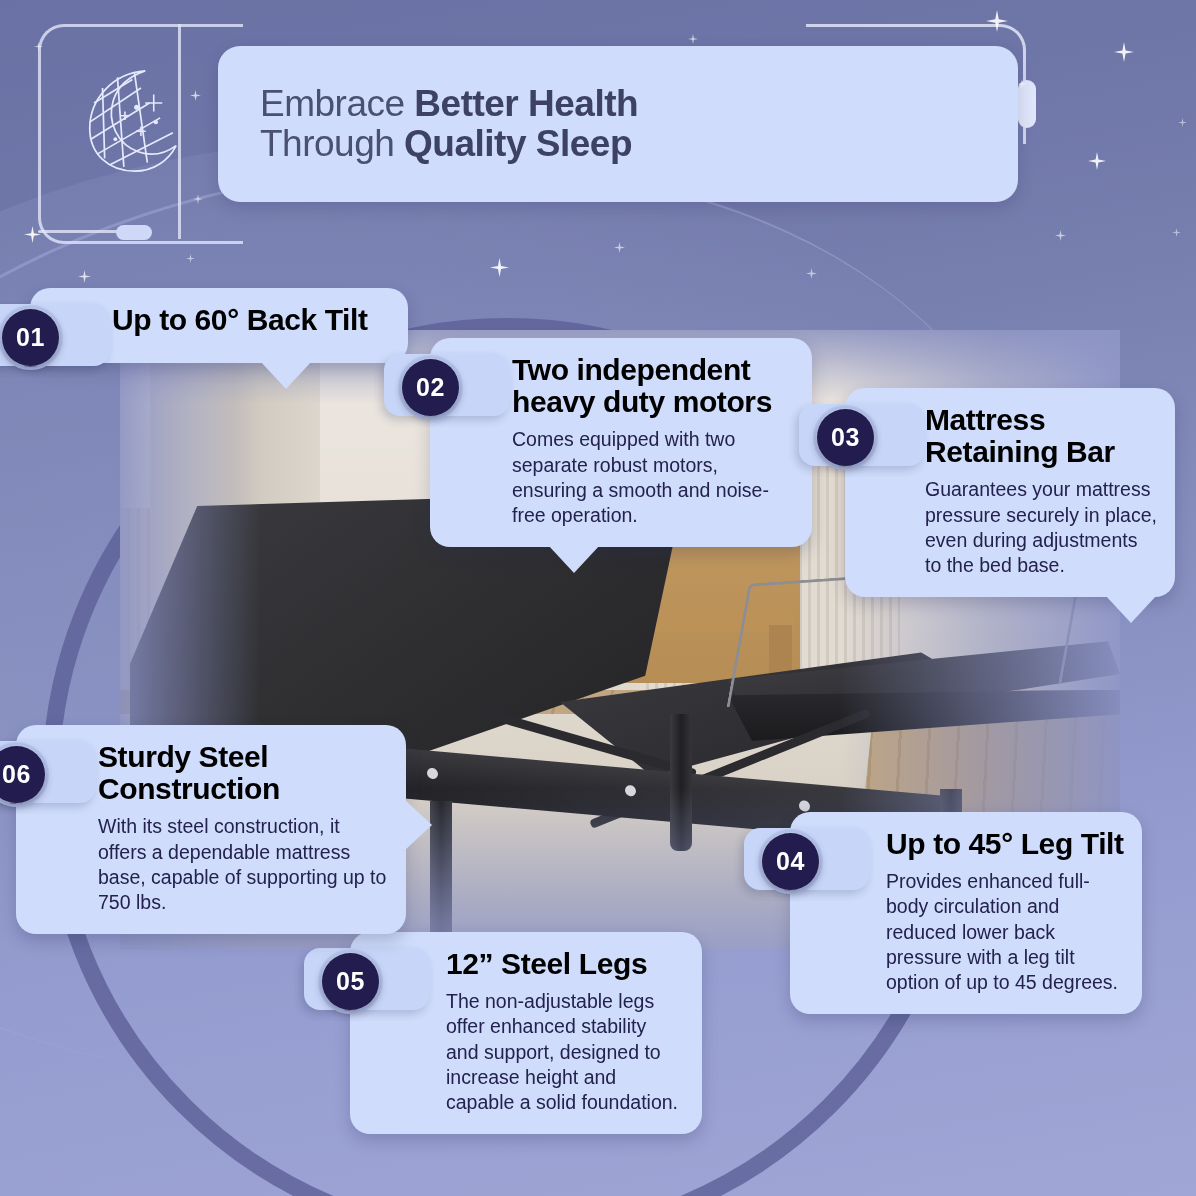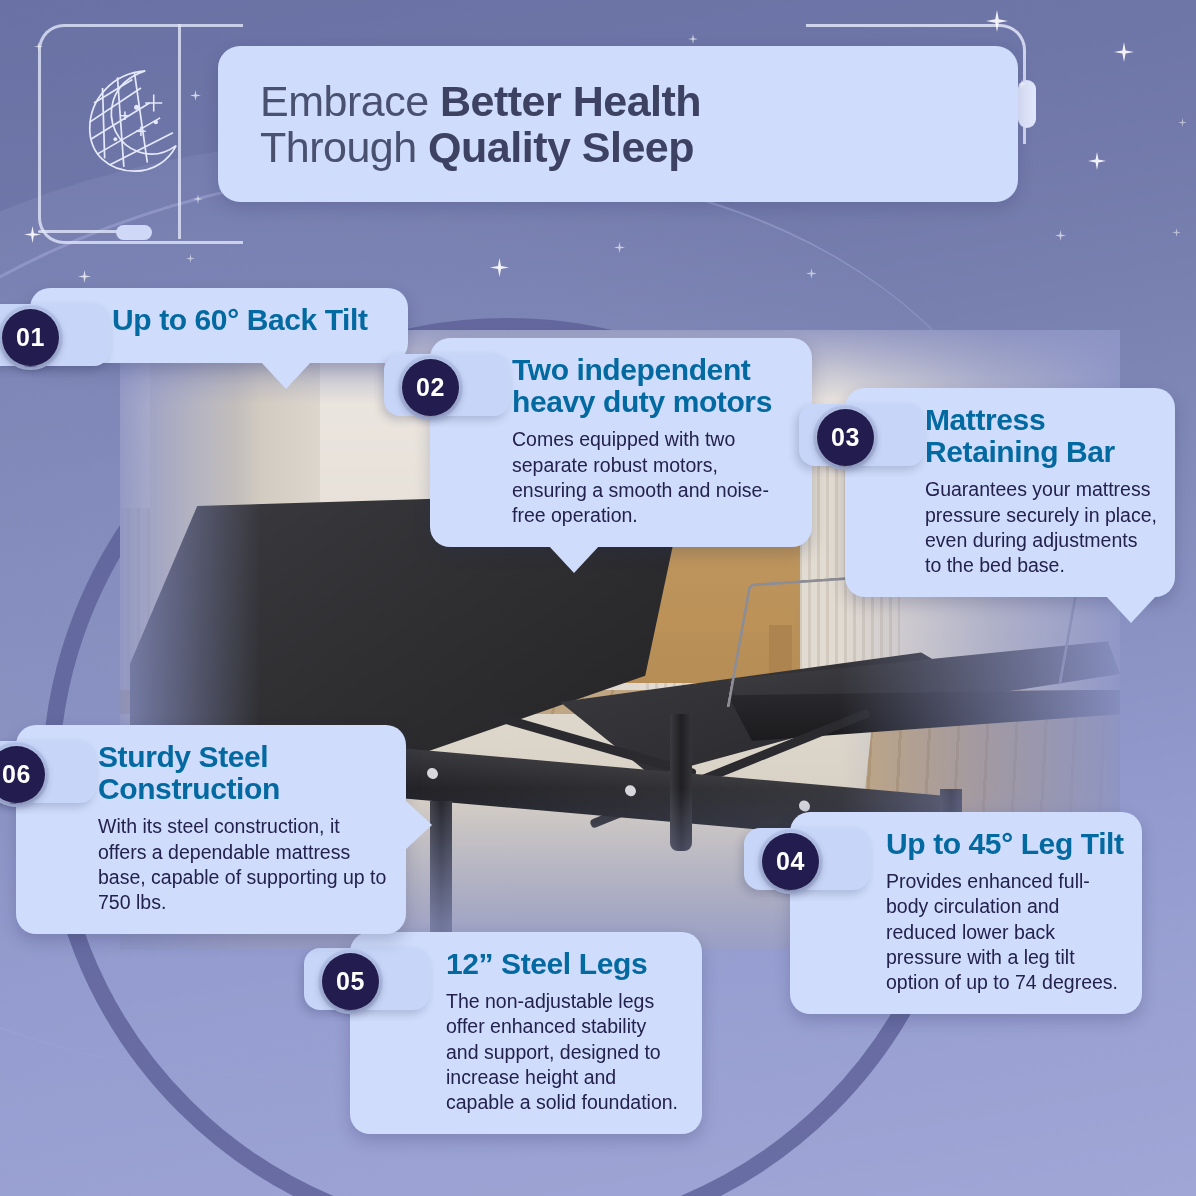--- a/index.html
+++ b/index.html
@@ -237,21 +237,21 @@
     position: absolute;
     left: 218px; top: 46px;
     width: 800px; height: 156px;
     background: #cfdcfb;
     border-radius: 22px;
     box-shadow: 0 6px 16px rgba(40,45,90,0.18);
     display: flex; align-items: center;
     padding-left: 42px;
   }
   #title-card h1 {
-    font-size: 43px;
+    font-size: 37px;
     line-height: 1.08;
     color: #4a5070;
     font-weight: 400;
     letter-spacing: -0.5px;
   }
   #title-card h1 b { color: #3d4262; font-weight: 700; }
 
   
   .card {
     position: absolute;
@@ -282,21 +282,21 @@
   }
   .card .badge-ring {
     position:absolute; left:-32px; top:17px;
     width:65px; height:65px; border-radius:50%;
     border: 3px solid #b9c8ef;
     z-index: 2;
   }
   .card h2 {
     position: relative; z-index: 1;
     font-size: 30px; line-height: 1.07;
-    color: #0369a1; font-weight: 700;
+    color: #000000; font-weight: 700;
     letter-spacing: -0.4px;
     margin-bottom: 9px;
   }
   .card p {
     font-size: 19.5px; line-height: 1.30;
     color: #23214d; font-weight: 400;
   }
   .card .tail {
     position: absolute;
     width: 0; height: 0;
@@ -447,21 +447,21 @@
     <h2>Mattress Retaining Bar</h2>
     <p>Guarantees your mattress pressure securely in place, even during adjustments to the bed base.</p>
     <div class="tail tail-down"></div>
   </div>
 
   <div class="card" id="card-04">
     <div class="badge-tab"></div>
     <div class="badge-ring"></div>
     <div class="badge">04</div>
     <h2>Up to 45° Leg Tilt</h2>
-    <p>Provides enhanced full-body circulation and reduced lower back pressure with a leg tilt option of up to 74 degrees.</p>
+    <p>Provides enhanced full-body circulation and reduced lower back pressure with a leg tilt option of up to 45 degrees.</p>
 
   </div>
 
   <div class="card" id="card-05">
     <div class="badge-tab"></div>
     <div class="badge-ring"></div>
     <div class="badge">05</div>
     <h2>12” Steel Legs</h2>
     <p>The non-adjustable legs offer enhanced stability and support, designed to increase height and capable a solid foundation.</p>
 

